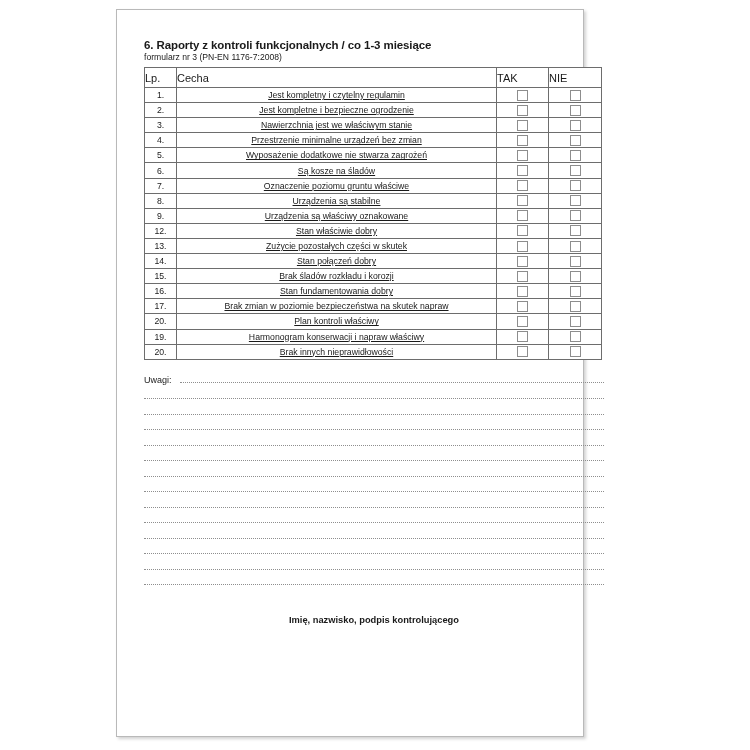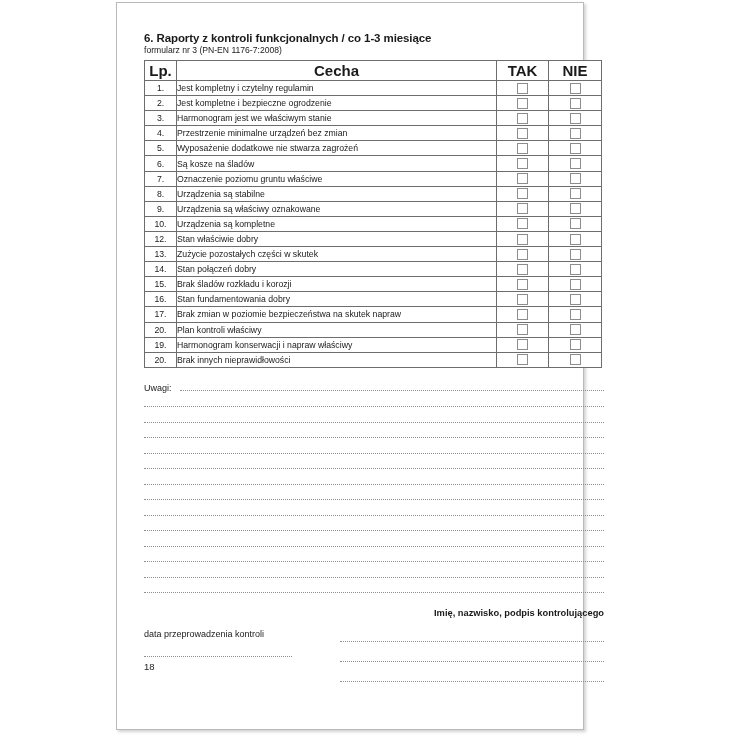--- a/index.html
+++ b/index.html
@@ -12,21 +12,21 @@
     height: 750px;
     overflow: hidden;
     font-family: "Liberation Sans", sans-serif;
     color: #1a1a1a;
   }
 
   
   .page {
     position: absolute;
     left: 116px;
-    top: 2px;
+    top: 9px;
     width: 468px;
     height: 728px;
     background: #ffffff;
     border: 1px solid #b9b9b9;
     box-shadow: 2px 2px 3px rgba(0,0,0,0.18);
     box-sizing: border-box;
   }
   .page-inner {
     position: absolute;
     left: 27px;
@@ -56,39 +56,39 @@
   table.checklist th,
   table.checklist td {
     border: 1px solid #6d6d6d;
     font-size: 8.7px;
     font-weight: normal;
     padding: 0;
     background: #ffffff;
   }
   table.checklist thead th {
     height: 19px;
-    text-align: center;
-    vertical-align: middle;
-    font-size: 15px;
-    font-weight: bold;
+    text-align: left;
+    vertical-align: middle;
+    font-size: 11px;
   }
   .col-lp   { width: 32px; }
   .col-feat { width: 320px; }
   .col-tak  { width: 52px; }
   .col-nie  { width: 53px; }
 
   table.checklist tbody tr { height: 15.1px; }
   td.cell-lp {
     text-align: center;
     vertical-align: middle;
   }
   td.cell-feat {
-    text-align: left;
+    text-align: center;
     vertical-align: middle;
     padding-left: 6px;
+    text-decoration: underline;
   }
   td.cell-box {
     text-align: center;
     vertical-align: middle;
   }
   .checkbox {
     display: inline-block;
     width: 9px;
     height: 9px;
     border: 1px solid #8d8d8d;
@@ -131,23 +131,23 @@
   
   .footer {
     position: absolute;
     left: 27px;
     top: 605px;
     width: 460px;
   }
   .sign-title {
     font-size: 9.3px;
     font-weight: bold;
-    text-align: right;
+    text-align: left;
     margin-left: 145px;
-    margin-bottom: 11px;
+    margin-bottom: 31px;
     white-space: nowrap;
   }
   .footer-cols {
     position: relative;
     height: 90px;
   }
   .col-left {
     position: absolute;
     left: 0;
     top: 0;
@@ -213,21 +213,21 @@
             <td class="cell-box"><span class="checkbox"></span></td>
           </tr>
           <tr>
             <td class="cell-lp">2.</td>
             <td class="cell-feat">Jest kompletne i bezpieczne ogrodzenie</td>
             <td class="cell-box"><span class="checkbox"></span></td>
             <td class="cell-box"><span class="checkbox"></span></td>
           </tr>
           <tr>
             <td class="cell-lp">3.</td>
-            <td class="cell-feat">Harmonogram jest we właściwym stanie</td>
+            <td class="cell-feat">Nawierzchnia jest we właściwym stanie</td>
             <td class="cell-box"><span class="checkbox"></span></td>
             <td class="cell-box"><span class="checkbox"></span></td>
           </tr>
           <tr>
             <td class="cell-lp">4.</td>
             <td class="cell-feat">Przestrzenie minimalne urządzeń bez zmian</td>
             <td class="cell-box"><span class="checkbox"></span></td>
             <td class="cell-box"><span class="checkbox"></span></td>
           </tr>
           <tr>
@@ -250,26 +250,20 @@
           </tr>
           <tr>
             <td class="cell-lp">8.</td>
             <td class="cell-feat">Urządzenia są stabilne</td>
             <td class="cell-box"><span class="checkbox"></span></td>
             <td class="cell-box"><span class="checkbox"></span></td>
           </tr>
           <tr>
             <td class="cell-lp">9.</td>
             <td class="cell-feat">Urządzenia są właściwy oznakowane</td>
-            <td class="cell-box"><span class="checkbox"></span></td>
-            <td class="cell-box"><span class="checkbox"></span></td>
-          </tr>
-          <tr>
-            <td class="cell-lp">10.</td>
-            <td class="cell-feat">Urządzenia są kompletne</td>
             <td class="cell-box"><span class="checkbox"></span></td>
             <td class="cell-box"><span class="checkbox"></span></td>
           </tr>
           <tr>
             <td class="cell-lp">12.</td>
             <td class="cell-feat">Stan właściwie dobry</td>
             <td class="cell-box"><span class="checkbox"></span></td>
             <td class="cell-box"><span class="checkbox"></span></td>
           </tr>
           <tr>
@@ -368,26 +362,14 @@
           <div class="dotrow">
             <div class="dotfull"></div>
           </div>
         </div>
     </div>
 
   </div>
 
   <div class="footer">
     <div class="sign-title">Imię, nazwisko, podpis kontrolującego</div>
-    <div class="footer-cols">
-      <div class="col-left">
-        <div class="date-label">data przeprowadzenia kontroli</div>
-        <div class="date-dots"></div>
-        <div class="page-num">18</div>
-      </div>
-      <div class="col-right" id="signature-lines">
-          <div class="sign-dots first"></div>
-          <div class="sign-dots"></div>
-          <div class="sign-dots"></div>
-        </div>
-    </div>
   </div>
 </div>
 
 </body></html>

